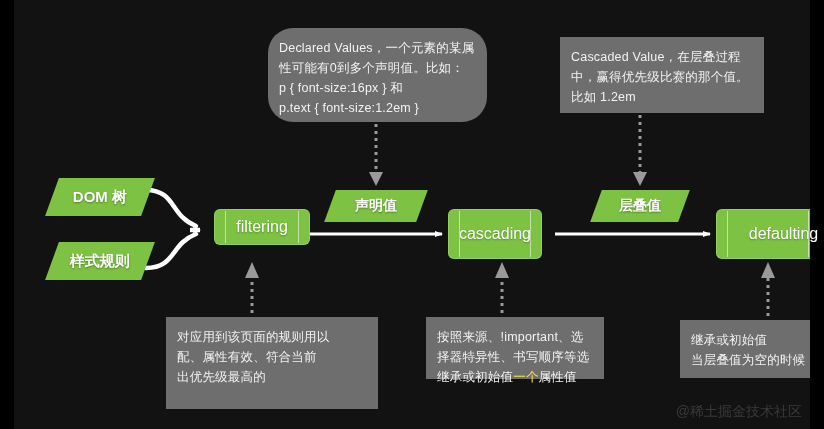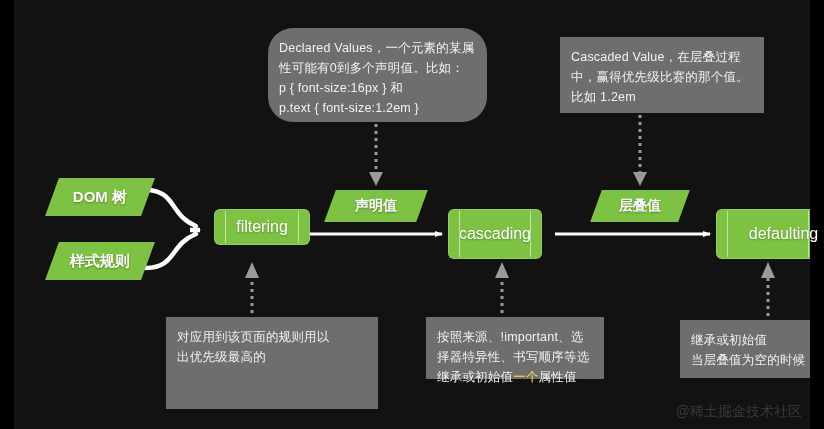--- a/index.html
+++ b/index.html
@@ -201,20 +201,21 @@
   </div>
 
   <div class="note" id="note-cascaded">
     <div class="line">Cascaded Value，在层叠过程</div>
     <div class="line">中，赢得优先级比赛的那个值。</div>
     <div class="line">比如 1.2em</div>
   </div>
 
   <div class="note" id="note-filtering">
     <div class="line">对应用到该页面的规则用以</div>
+    <div class="line">配、属性有效、符合当前</div>
     <div class="line">出优先级最高的</div>
   </div>
 
   <div class="note" id="note-cascading">
     <div class="line">按照来源、!important、选</div>
     <div class="line">择器特异性、书写顺序等选</div>
     <div class="line"><span>继承或初始值</span><span class="hl">一个</span><span>属性值</span></div>
   </div>
 
   <div class="note" id="note-defaulting">

